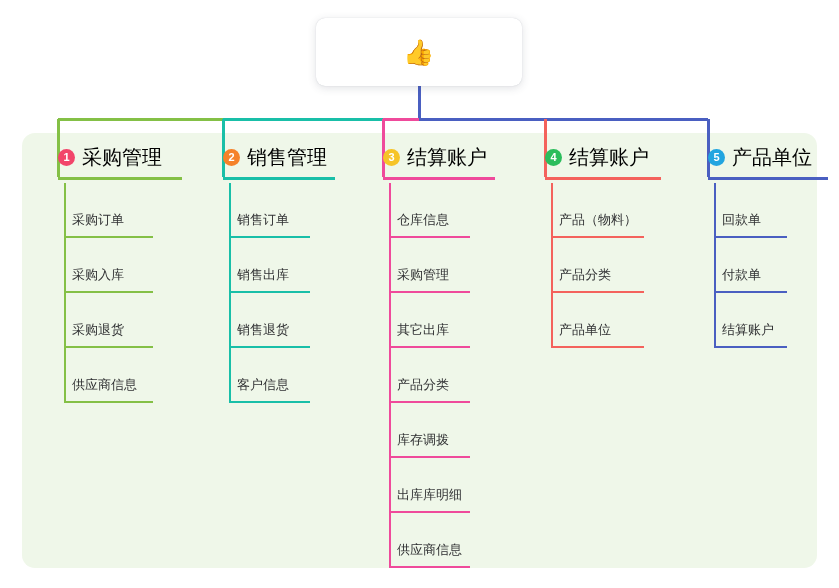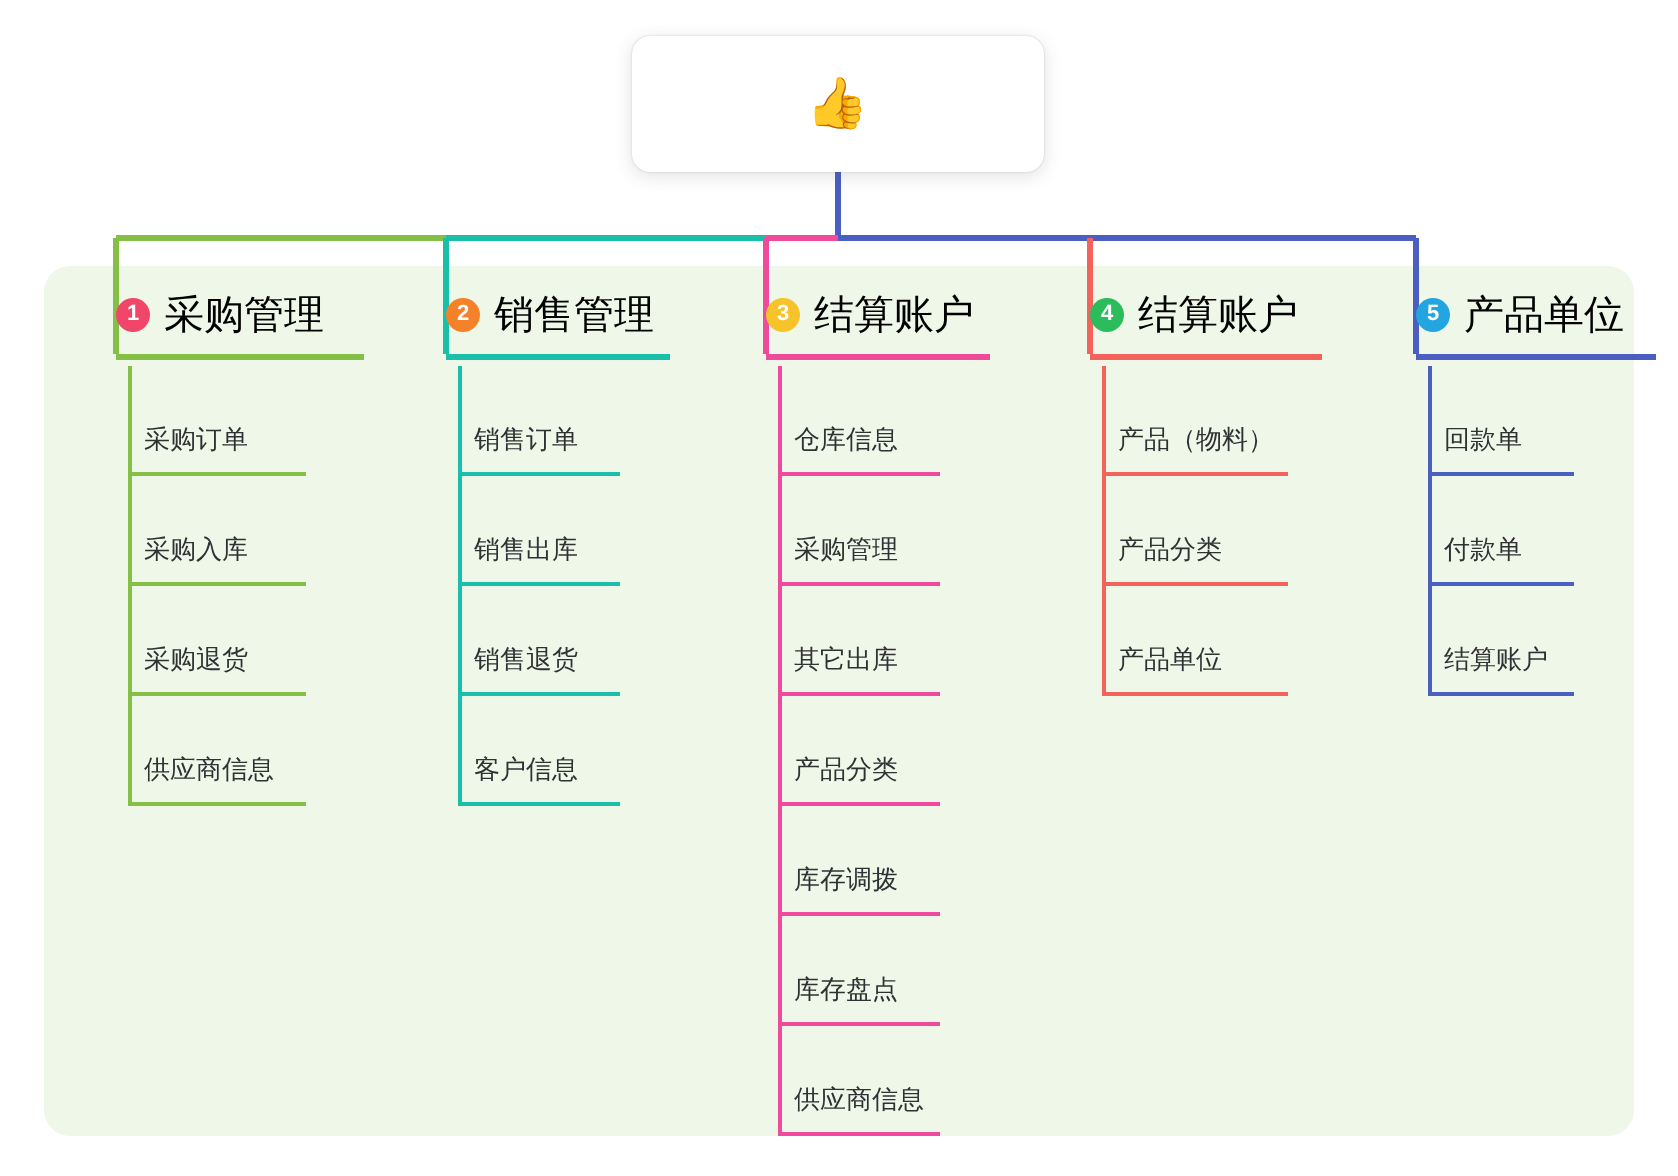--- a/index.html
+++ b/index.html
@@ -248,21 +248,21 @@
         </div>
         <div class="item">
           <span class="item-label">产品分类</span>
           <div class="item-rule" style="width: 80px; background: rgb(239, 74, 155);"></div>
         </div>
         <div class="item">
           <span class="item-label">库存调拨</span>
           <div class="item-rule" style="width: 80px; background: rgb(239, 74, 155);"></div>
         </div>
         <div class="item">
-          <span class="item-label">库存盘点</span>
+          <span class="item-label">出库库明细</span>
           <div class="item-rule" style="width: 80px; background: rgb(239, 74, 155);"></div>
         </div>
         <div class="item">
           <span class="item-label">供应商信息</span>
           <div class="item-rule" style="width: 80px; background: rgb(239, 74, 155);"></div>
         </div>
       </div>
     </div>
     <div class="column" style="left: 527px;">
       <div class="col-head">

